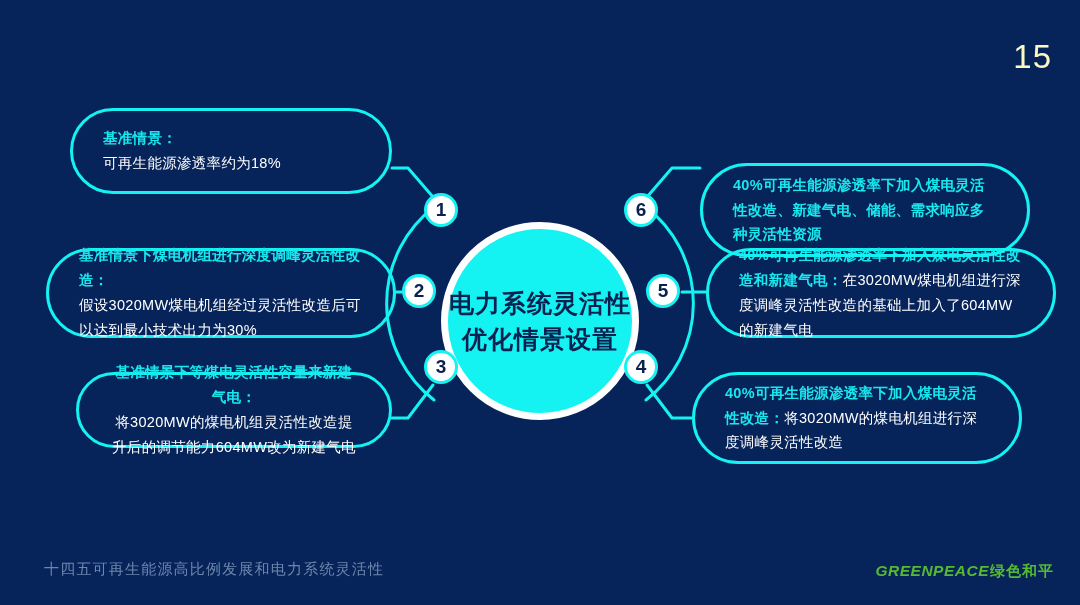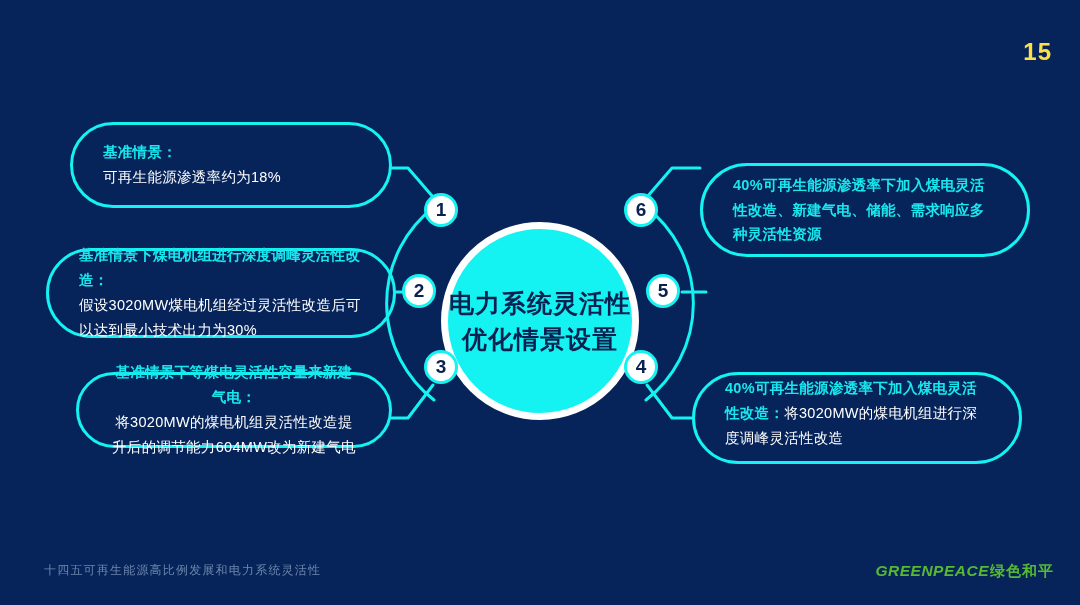--- a/index.html
+++ b/index.html
@@ -14,23 +14,23 @@
     background: #06245a;
     overflow: hidden;
     font-family: "Liberation Sans", "DejaVu Sans", sans-serif;
   }
 
   
   #page-number {
     position: absolute;
     right: 28px;
     top: 38px;
-    font-size: 24px;
-    font-weight: bold;
-    color: #fde047;
+    font-size: 33px;
+    font-weight: normal;
+    color: #fef9c3;
     letter-spacing: 1px;
   }
 
   
   #connectors {
     position: absolute;
     left: 0; top: 0;
     width: 1080px;
     height: 605px;
   }
@@ -103,33 +103,33 @@
     line-height: 1.72;
     color: #ffffff;
     letter-spacing: 0.3px;
   }
   .box .hl {
     color: #18e8ee;
     font-weight: bold;
   }
   .box.center-text p { text-align: center; }
 
-  #box-1 { left: 70px;  top: 122px; width: 322px; height: 86px; }
+  #box-1 { left: 70px;  top: 108px; width: 322px; height: 86px; }
   #box-2 { left: 46px;  top: 248px; width: 350px; height: 90px; }
   #box-3 { left: 76px;  top: 372px; width: 316px; height: 76px; }
-  #box-4 { left: 692px; top: 372px; width: 330px; height: 92px; justify-content: flex-end; }
+  #box-4 { left: 692px; top: 372px; width: 330px; height: 92px; }
   #box-5 { left: 706px; top: 248px; width: 350px; height: 90px; }
   #box-6 { left: 700px; top: 122px; width: 330px; height: 94px; margin-top: 41px; }
 
   
   #footer-title {
     position: absolute;
     left: 44px;
     bottom: 26px;
-    font-size: 12px;
+    font-size: 15px;
     color: #6d86ad;
     letter-spacing: 1.2px;
   }
   #logo {
     position: absolute;
     right: 26px;
     bottom: 24px;
     display: flex;
     align-items: baseline;
     gap: 1px;
@@ -201,20 +201,23 @@
 
   <div class="box center-text" id="box-3">
     <p><span class="hl">基准情景下等煤电灵活性容量来新建气电：</span></p>
     <p>将3020MW的煤电机组灵活性改造提升后的调节能力604MW改为新建气电</p>
   </div>
 
   <div class="box" id="box-4">
     <p><span class="hl">40%可再生能源渗透率下加入煤电灵活性改造：</span><span>将3020MW的煤电机组进行深度调峰灵活性改造</span></p>
   </div>
 
+  <div class="box" id="box-5">
+    <p><span class="hl">40%可再生能源渗透率下加入煤电灵活性改造和新建气电：</span><span>在3020MW煤电机组进行深度调峰灵活性改造的基础上加入了604MW的新建气电</span></p>
+  </div>
 
   <div class="box" id="box-6">
     <p><span class="hl">40%可再生能源渗透率下加入煤电灵活性改造、新建气电、储能、需求响应多种灵活性资源</span></p>
   </div>
 
   <div id="footer-title">十四五可再生能源高比例发展和电力系统灵活性</div>
 
   <div id="logo">
     <span id="logo-mark">GREENPEACE</span>
     <span id="logo-cn">绿色和平</span>

